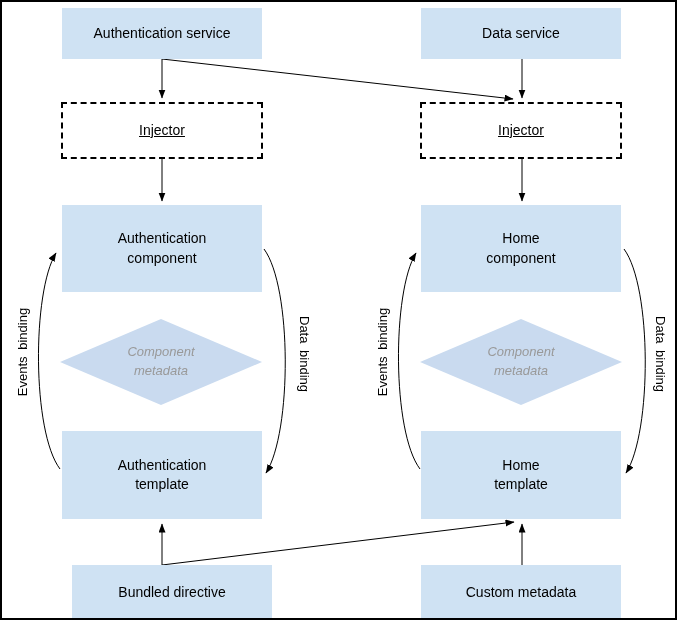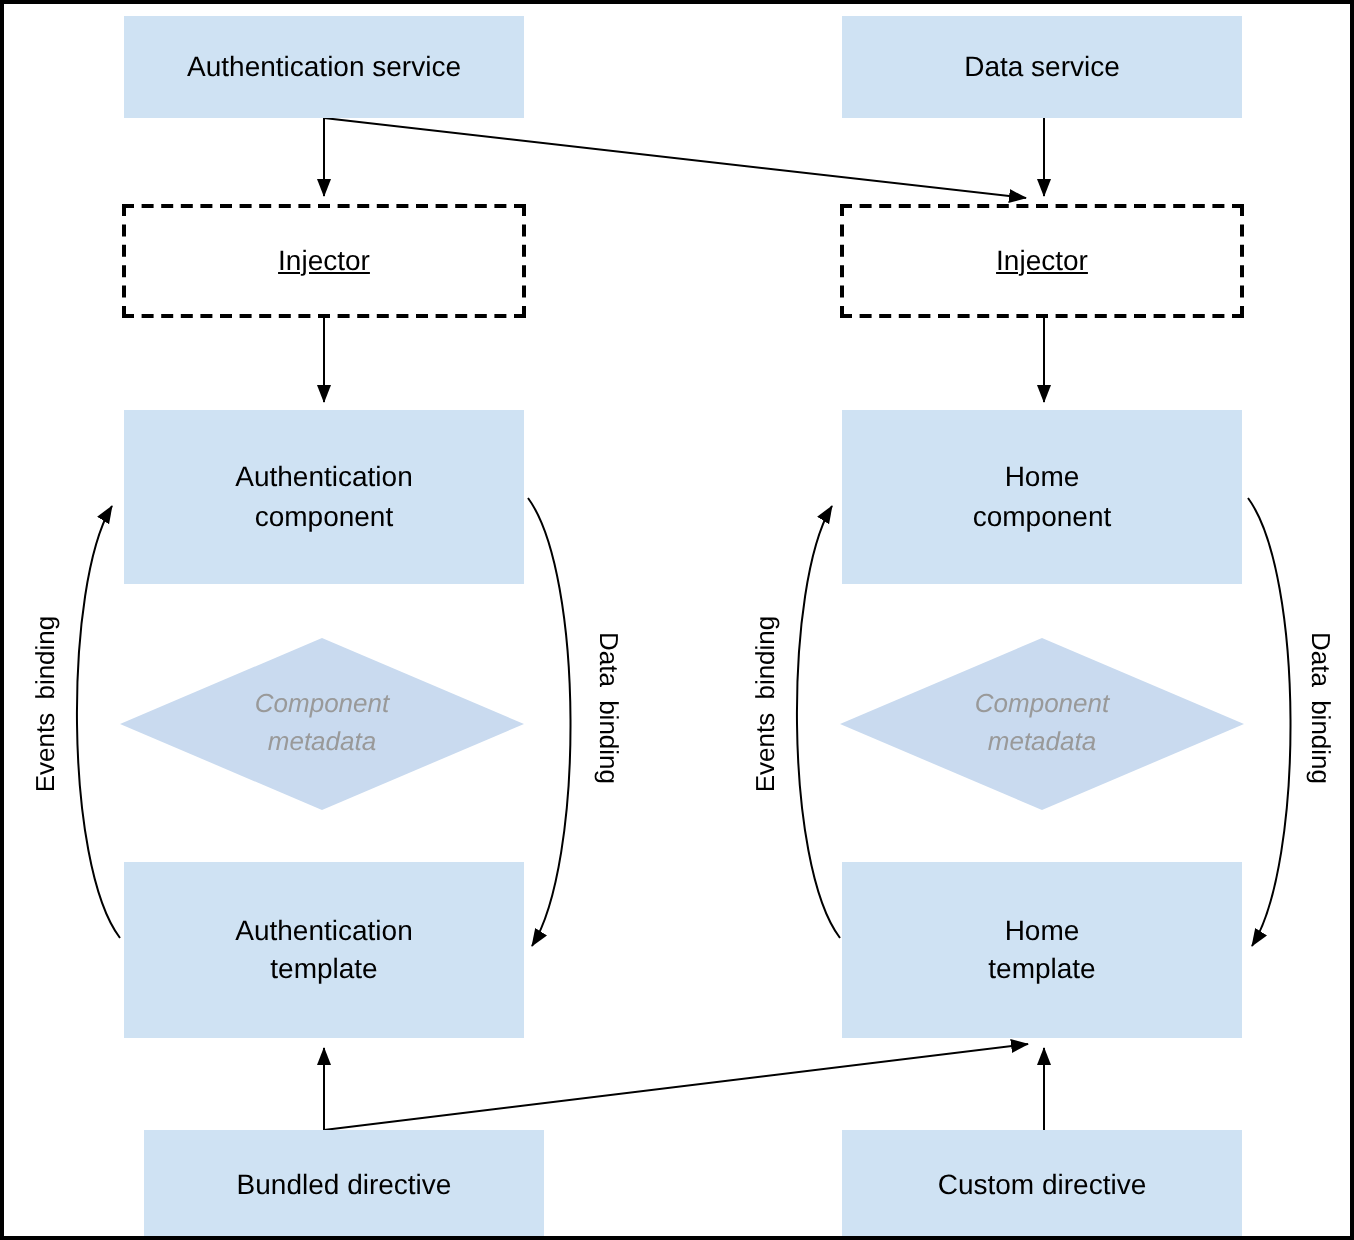--- a/index.html
+++ b/index.html
@@ -125,21 +125,21 @@
 metadata</div>
 
   <div class="node" style="left:60px; top:429px; width:200px; height:88px;">Authentication
 template</div>
 
   <div class="node" style="left:419px; top:429px; width:200px; height:88px;">Home
 template</div>
 
   <div class="node" style="left:60px; top:563px; width:200px; height:56px;margin-left:10px;">Bundled directive</div>
 
-  <div class="node" style="left:419px; top:563px; width:200px; height:56px;">Custom directive</div>
+  <div class="node" style="left:419px; top:563px; width:200px; height:56px;">Custom metadata</div>
 
   <div class="edge-label rot-ccw" style="left:-30px; top:342px;">Events binding</div>
 
   <div class="edge-label rot-cw" style="left:253px; top:344px;">Data binding</div>
 
   <div class="edge-label rot-ccw" style="left:330px; top:342px;">Events binding</div>
 
   <div class="edge-label rot-cw" style="left:609px; top:344px;">Data binding</div>
 
 </div>

